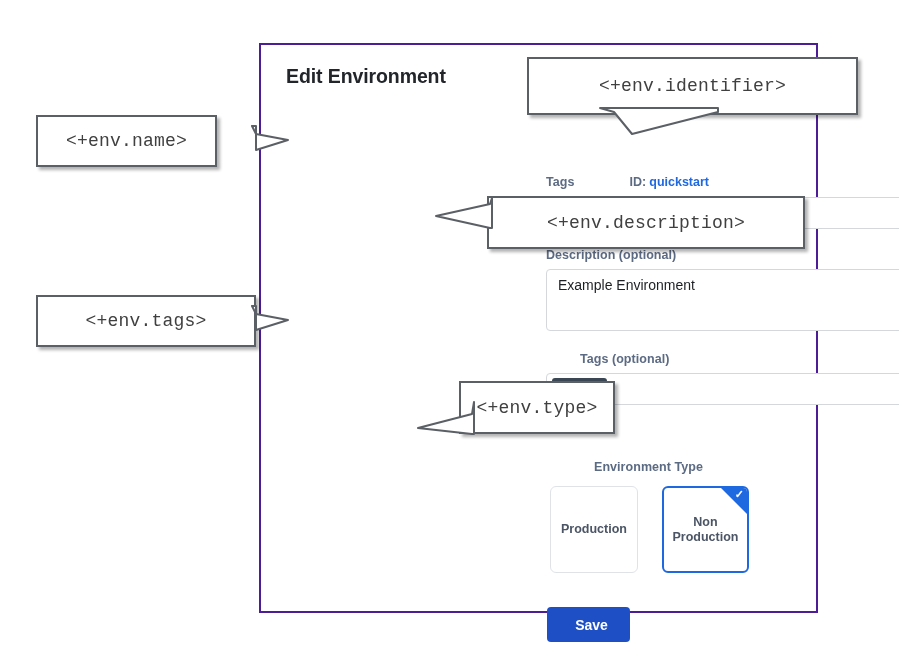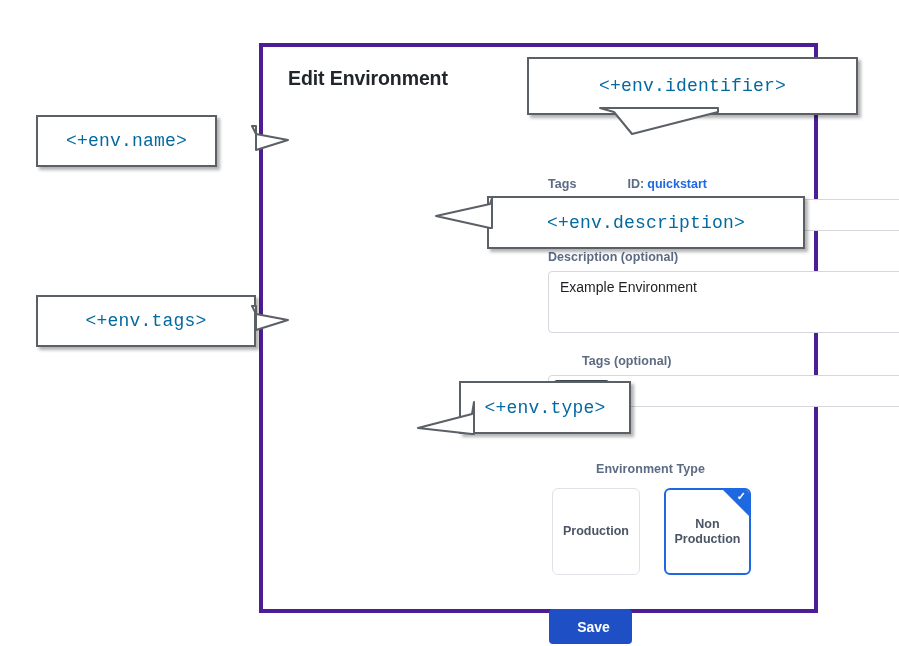--- a/index.html
+++ b/index.html
@@ -20,21 +20,21 @@
   }
 
   
   #panel {
     position: absolute;
     left: 259px;
     top: 43px;
     width: 559px;
     height: 570px;
     background: #ffffff;
-    border: 4px solid #4c1d95;
+    border: 2px solid #4c1d95;
     box-sizing: border-box;
   }
 
   #panel-title {
     position: absolute;
     left: 25px;
     top: 20px;
     font-size: 19.5px;
     font-weight: bold;
     color: #22262b;
@@ -206,35 +206,35 @@
     position: absolute;
     box-sizing: border-box;
     background: #ffffff;
     border: 2px solid #5b5f66;
     box-shadow: 3px 3px 3px rgba(0,0,0,0.30);
     display: flex;
     align-items: center;
     justify-content: center;
     font-family: "Liberation Mono", monospace;
     font-size: 18px;
-    color: #0369a1;
+    color: #404040;
     letter-spacing: 0.2px;
     z-index: 5;
   }
   .callout-tail {
     position: absolute;
     z-index: 6;
     overflow: visible;
   }
 
   #callout-name   { left: 36px;  top: 115px; width: 181px; height: 52px; }
   #callout-tags   { left: 36px;  top: 295px; width: 220px; height: 52px; }
   #callout-id     { left: 527px; top: 57px;  width: 331px; height: 58px; }
   #callout-desc   { left: 487px; top: 196px; width: 318px; height: 53px; text-align: right; }
-  #callout-type   { left: 459px; top: 381px; width: 172px; height: 53px; }
+  #callout-type   { left: 459px; top: 381px; width: 156px; height: 53px; }
 </style>
 </head>
 <body>
 
 <div id="stage">
 
   <div id="panel">
 
     <div id="panel-title">Edit Environment</div>
 

